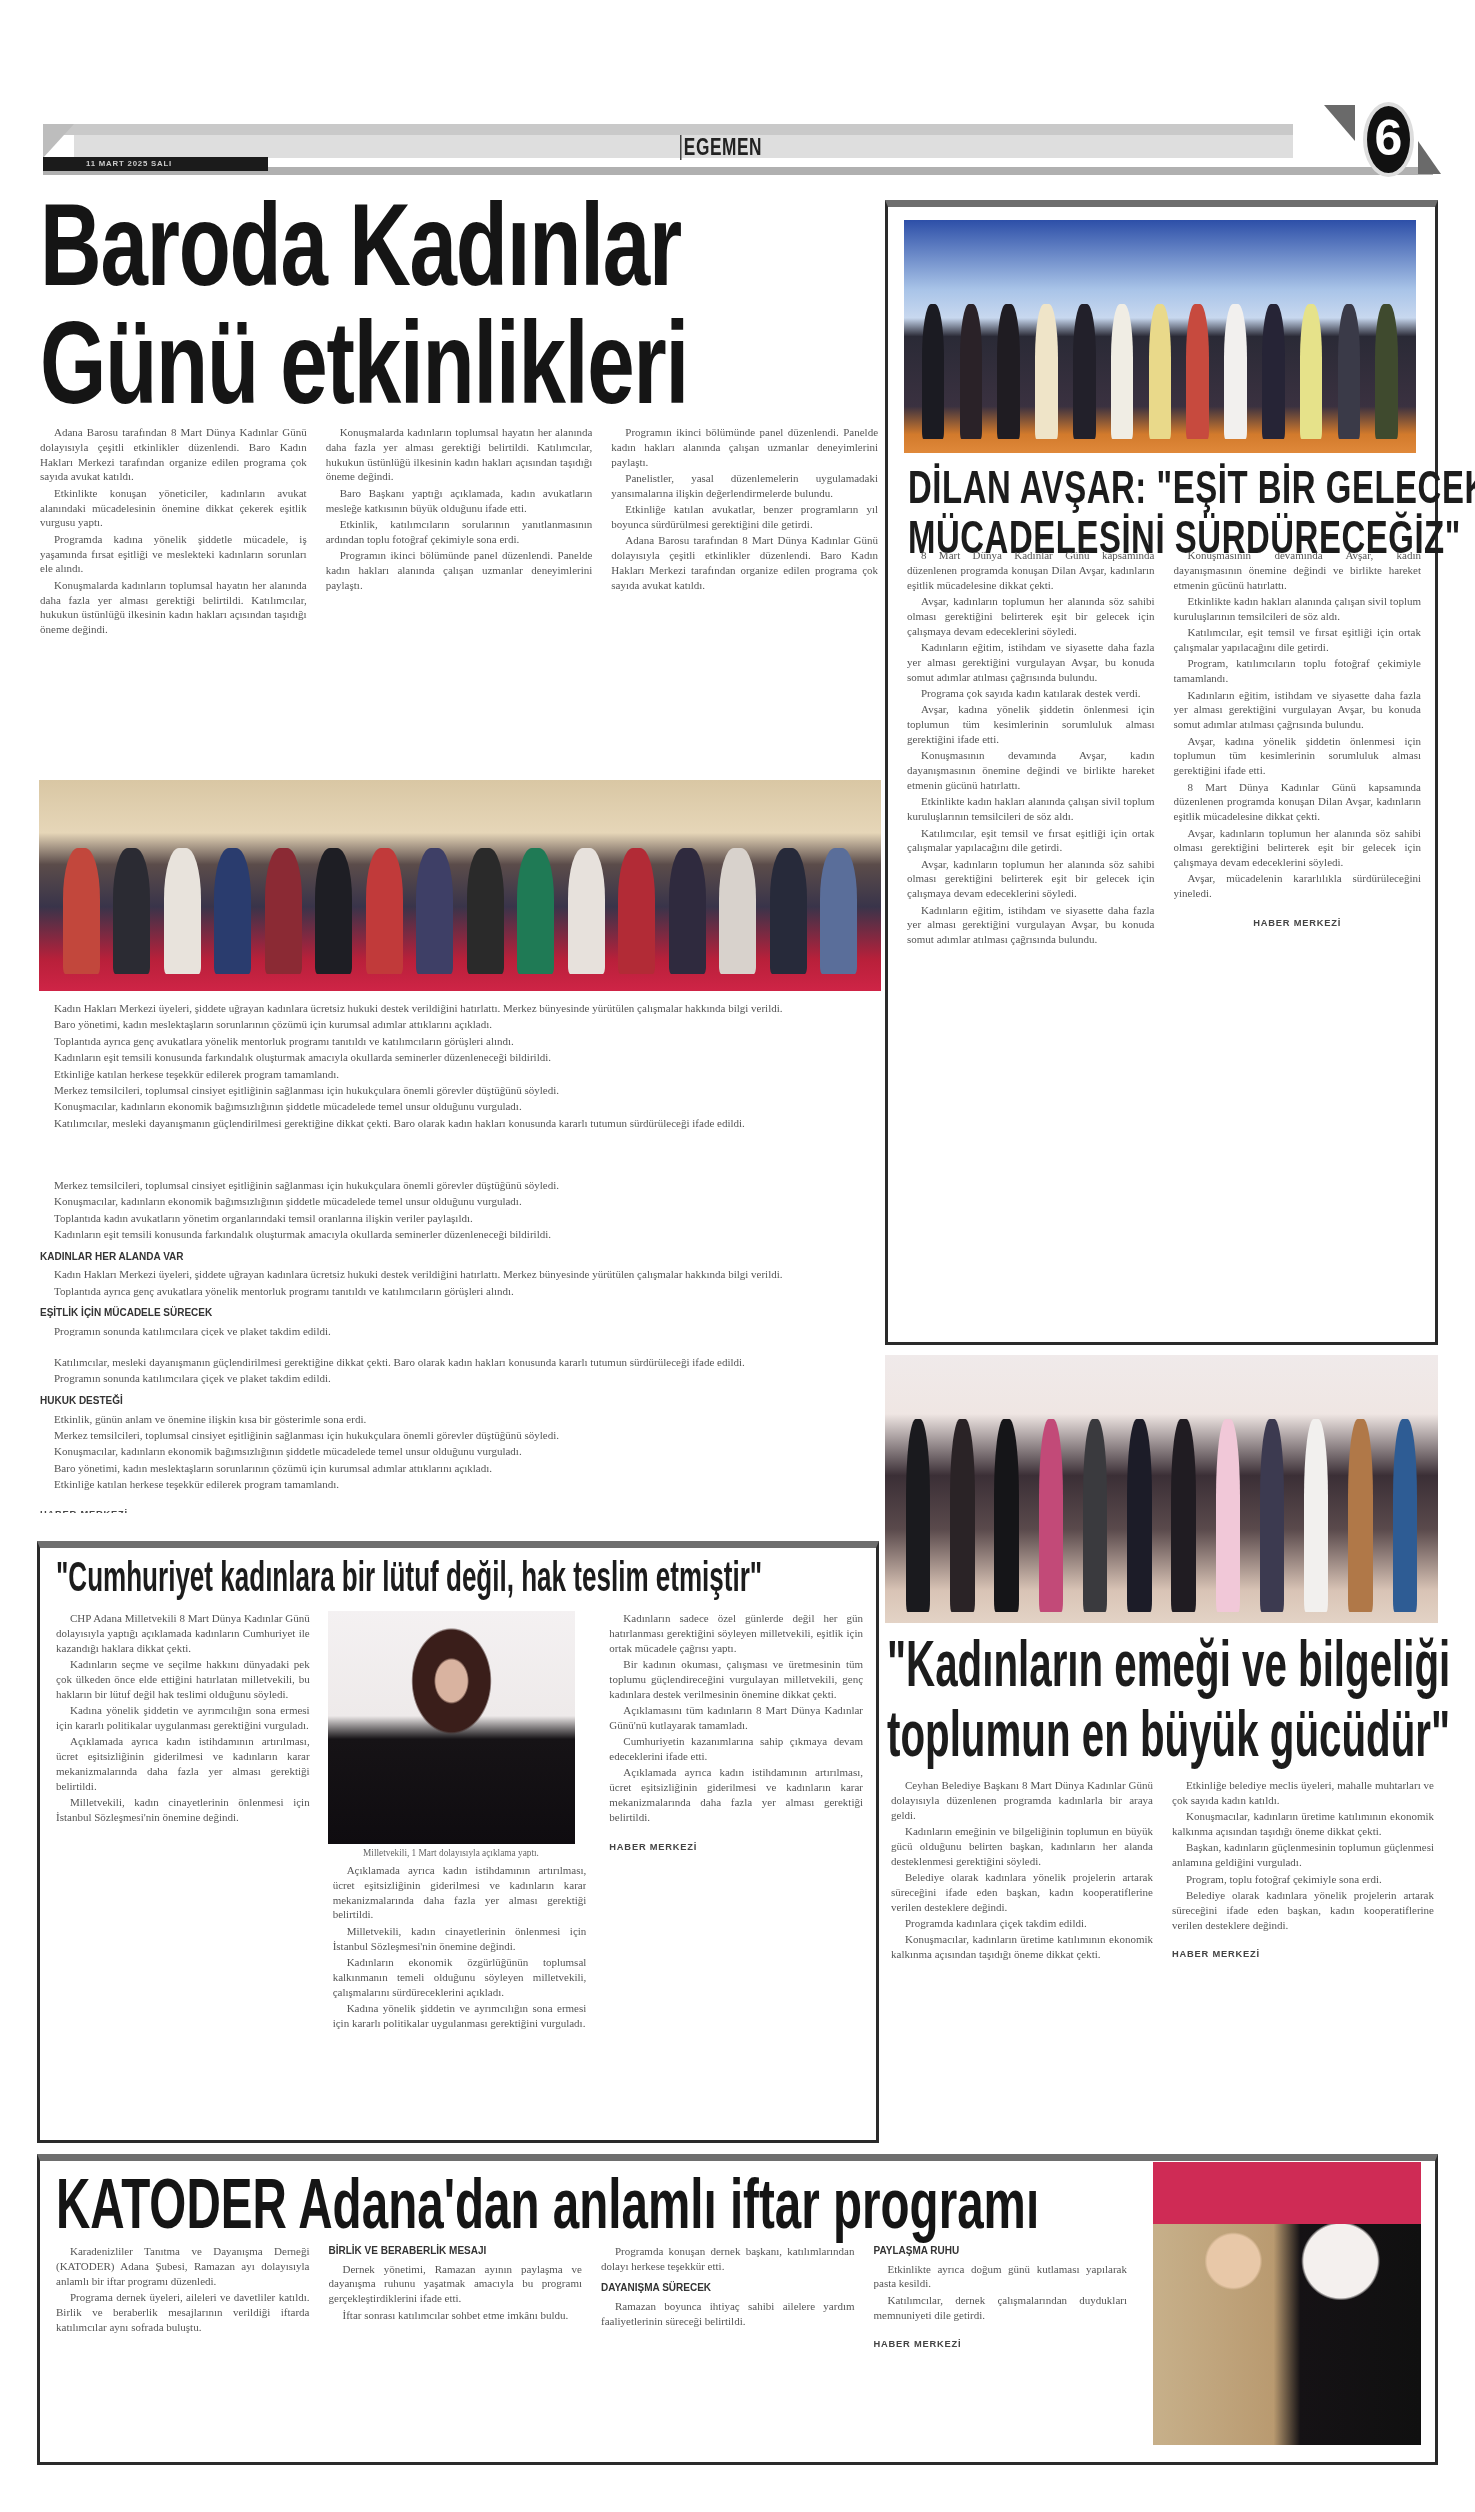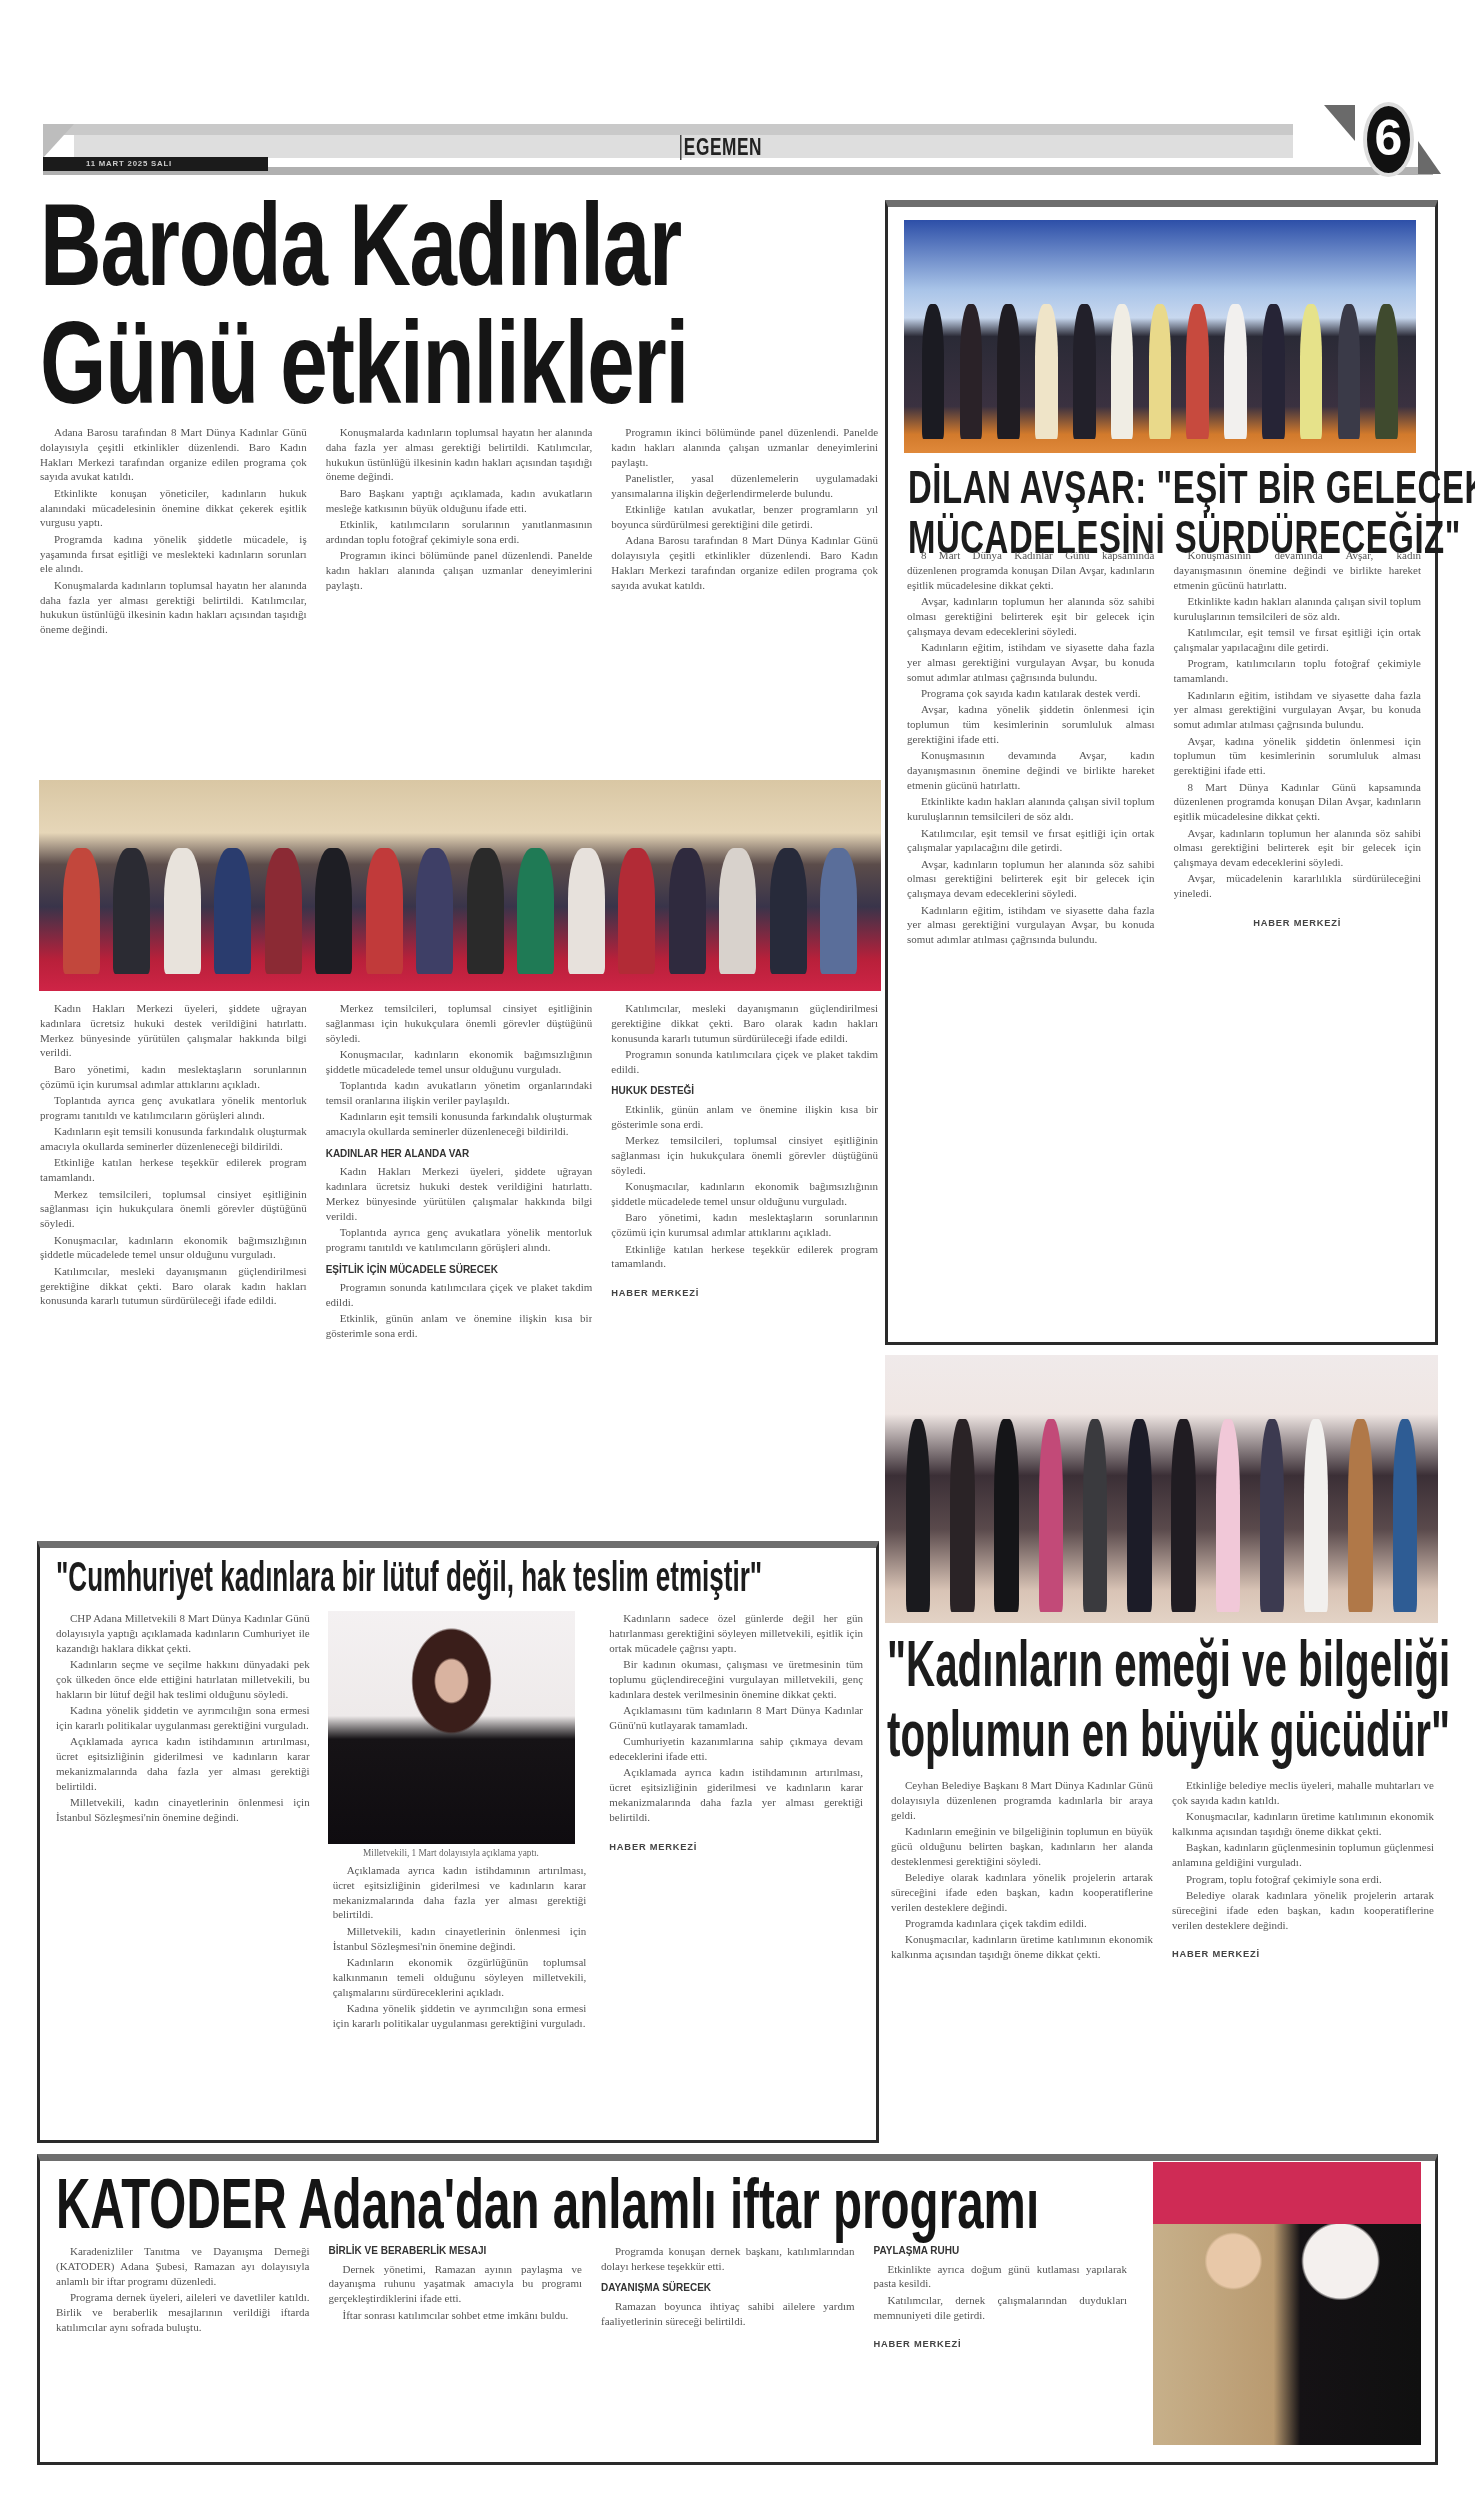--- a/index.html
+++ b/index.html
@@ -67,21 +67,21 @@
 </div>
 
 <div class="headline-main">
   <div>Baroda Kadınlar</div>
   <div>Günü etkinlikleri</div>
 </div>
 
 <div class="cols" style="left:40px; top:425px; width:838px; height:342px;">
   <div class="col">
     <p>Adana Barosu tarafından 8 Mart Dünya Kadınlar Günü dolayısıyla çeşitli etkinlikler düzenlendi. Baro Kadın Hakları Merkezi tarafından organize edilen programa çok sayıda avukat katıldı.</p>
-    <p>Etkinlikte konuşan yöneticiler, kadınların hukuk alanındaki mücadelesinin önemine dikkat çekerek eşitlik vurgusu yaptı.</p>
+    <p>Etkinlikte konuşan yöneticiler, kadınların avukat alanındaki mücadelesinin önemine dikkat çekerek eşitlik vurgusu yaptı.</p>
     <p>Programda kadına yönelik şiddetle mücadele, iş yaşamında fırsat eşitliği ve meslekteki kadınların sorunları ele alındı.</p>
     <p>Konuşmalarda kadınların toplumsal hayatın her alanında daha fazla yer alması gerektiği belirtildi. Katılımcılar, hukukun üstünlüğü ilkesinin kadın hakları açısından taşıdığı öneme değindi.</p>
   </div>
   <div class="col">
     <p>Konuşmalarda kadınların toplumsal hayatın her alanında daha fazla yer alması gerektiği belirtildi. Katılımcılar, hukukun üstünlüğü ilkesinin kadın hakları açısından taşıdığı öneme değindi.</p>
     <p>Baro Başkanı yaptığı açıklamada, kadın avukatların mesleğe katkısının büyük olduğunu ifade etti.</p>
     <p>Etkinlik, katılımcıların sorularının yanıtlanmasının ardından toplu fotoğraf çekimiyle sona erdi.</p>
     <p>Programın ikinci bölümünde panel düzenlendi. Panelde kadın hakları alanında çalışan uzmanlar deneyimlerini paylaştı.</p>
   </div>
   <div class="col">
@@ -106,21 +106,21 @@
       <span style="background:#1f7a55"></span>
       <span style="background:#e7e1dc"></span>
       <span style="background:#b22b36"></span>
       <span style="background:#2f2a3e"></span>
       <span style="background:#d8d2cc"></span>
       <span style="background:#272a3a"></span>
       <span style="background:#5a6e9a"></span>
   </div>
 </div>
 
-<div class="cols" style="left:40px; top:1001px; width:838px; height:512px;">
+<div class="cols" style="left:40px; top:1001px; width:838px; height:512px;flex-direction:column;">
   <div class="col">
     <p>Kadın Hakları Merkezi üyeleri, şiddete uğrayan kadınlara ücretsiz hukuki destek verildiğini hatırlattı. Merkez bünyesinde yürütülen çalışmalar hakkında bilgi verildi.</p>
     <p>Baro yönetimi, kadın meslektaşların sorunlarının çözümü için kurumsal adımlar attıklarını açıkladı.</p>
     <p>Toplantıda ayrıca genç avukatlara yönelik mentorluk programı tanıtıldı ve katılımcıların görüşleri alındı.</p>
     <p>Kadınların eşit temsili konusunda farkındalık oluşturmak amacıyla okullarda seminerler düzenleneceği bildirildi.</p>
     <p>Etkinliğe katılan herkese teşekkür edilerek program tamamlandı.</p>
     <p>Merkez temsilcileri, toplumsal cinsiyet eşitliğinin sağlanması için hukukçulara önemli görevler düştüğünü söyledi.</p>
     <p>Konuşmacılar, kadınların ekonomik bağımsızlığının şiddetle mücadelede temel unsur olduğunu vurguladı.</p>
     <p>Katılımcılar, mesleki dayanışmanın güçlendirilmesi gerektiğine dikkat çekti. Baro olarak kadın hakları konusunda kararlı tutumun sürdürüleceği ifade edildi.</p>
   </div>

